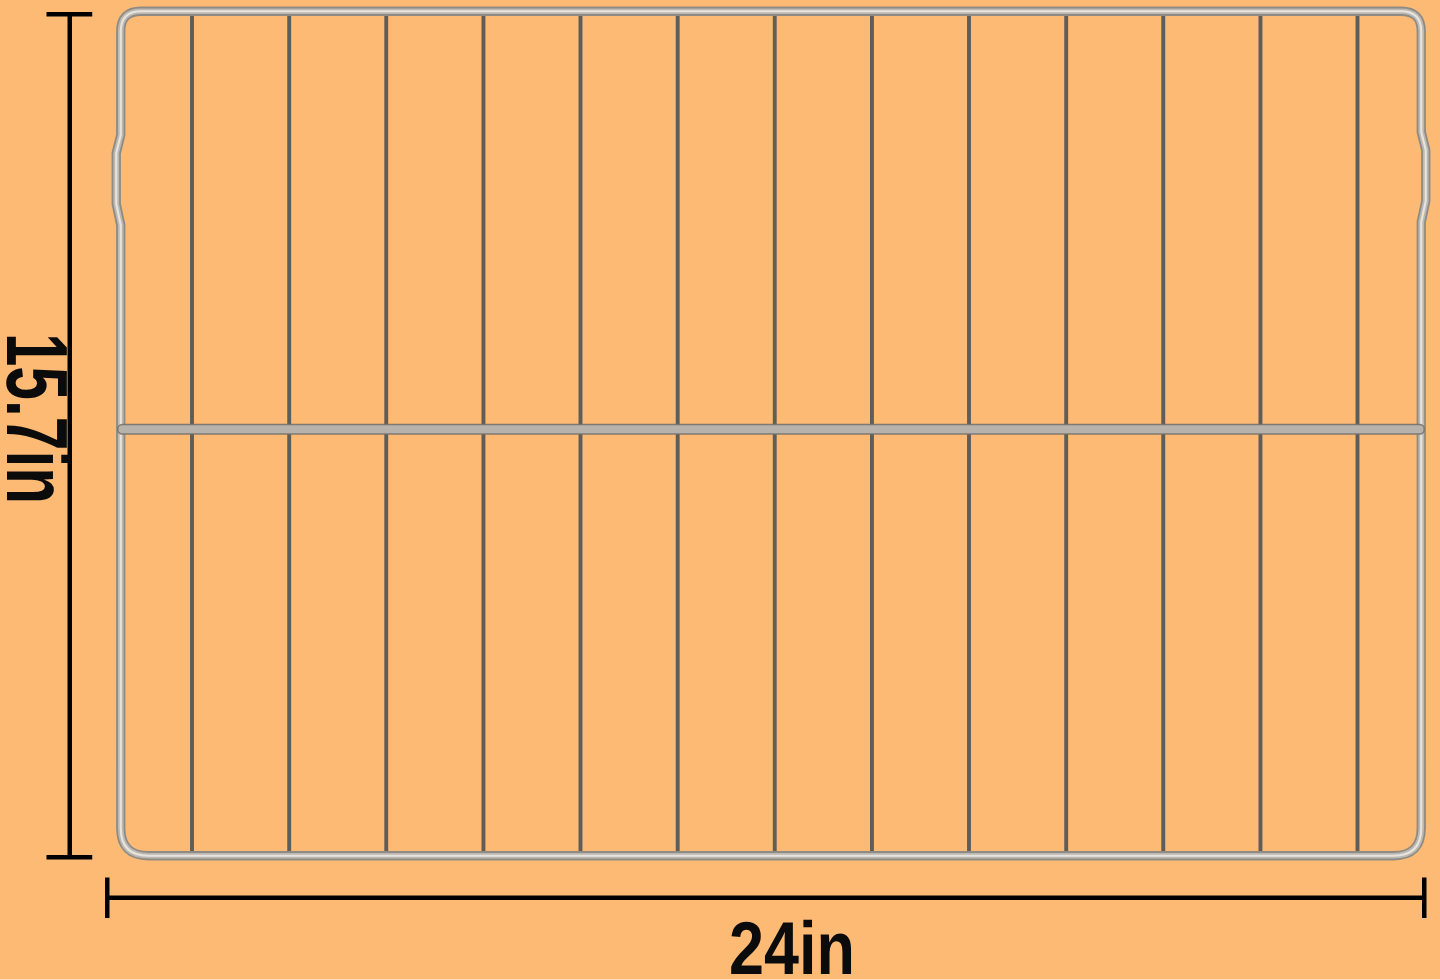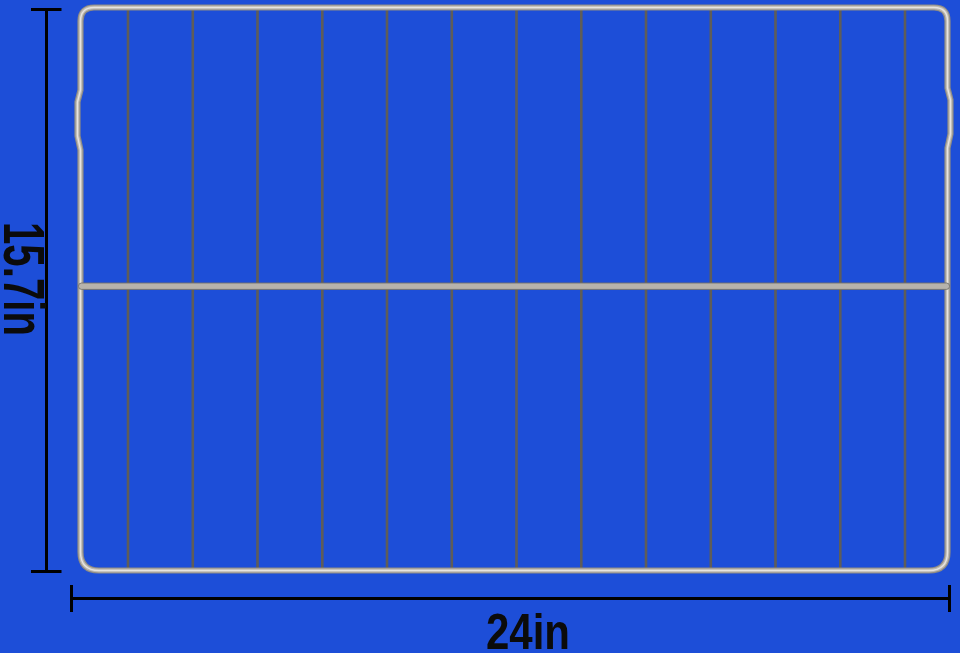--- a/index.html
+++ b/index.html
@@ -5,21 +5,21 @@
   html, body {
     margin: 0;
     padding: 0;
     background: #ffffff;
     font-family: "Liberation Sans", sans-serif;
   }
   .stage {
     position: relative;
     width: 960px;
     height: 653px;
-    background: #1d4ed8;
+    background: #fdba74;
     overflow: hidden;
   }
   .stage svg {
     position: absolute;
     left: 0;
     top: 0;
     display: block;
   }
   .dim-label {
     font-family: "Liberation Sans", "DejaVu Sans", sans-serif;

